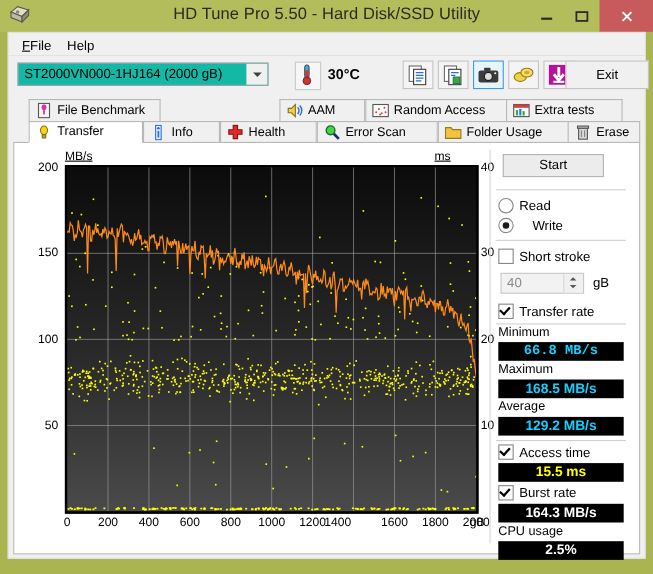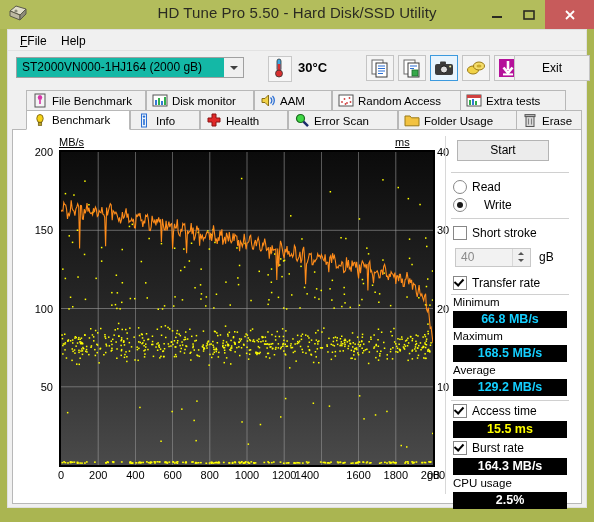--- a/index.html
+++ b/index.html
@@ -303,32 +303,20 @@
         <div class="tab" style="left:14px;width:120px;">
           <span class="ticon">
             <svg width="16" height="15" viewBox="0 0 16 15">
               <rect x="3" y="1" width="10" height="13" fill="#f4f4f4" stroke="#555"></rect>
               <ellipse cx="8" cy="4.5" rx="2.2" ry="2.6" fill="#d832a8"></ellipse>
               <rect x="7.2" y="7" width="1.6" height="4" fill="#d832a8"></rect>
             </svg>
           </span>
           <span class="tlabel">File Benchmark</span>
         </div>
-        <div class="tab" style="left:134px;width:108px;">
-          <span class="ticon">
-            <svg width="16" height="15" viewBox="0 0 16 15">
-              <rect x="1" y="2" width="14" height="11" fill="#fff" stroke="#555"></rect>
-              <rect x="3" y="7" width="2" height="5" fill="#3478d4"></rect>
-              <rect x="6" y="5" width="2" height="7" fill="#2fae4a"></rect>
-              <rect x="9" y="8" width="2" height="4" fill="#3478d4"></rect>
-              <rect x="12" y="4" width="2" height="8" fill="#2fae4a"></rect>
-            </svg>
-          </span>
-          <span class="tlabel">Disk monitor</span>
-        </div>
         <div class="tab" style="left:242px;width:78px;">
           <span class="ticon">
             <svg width="16" height="15" viewBox="0 0 16 15">
               <polygon points="2,5.5 5,5.5 8.5,2 8.5,13 5,9.5 2,9.5" fill="#f1d247" stroke="#8a6f14"></polygon>
               <path d="M10.5 4.5 a4 4 0 0 1 0 6 M12.5 3 a6.5 6.5 0 0 1 0 9" stroke="#2b6fd4" stroke-width="1.3" fill="none"></path>
             </svg>
           </span>
           <span class="tlabel">AAM</span>
         </div>
         <div class="tab" style="left:320px;width:147px;">
@@ -360,21 +348,21 @@
       </div>
 
       <div class="tabrow tabrow2">
         <div class="tab active" style="left:14px;width:104px;">
           <span class="ticon">
             <svg width="16" height="15" viewBox="0 0 16 15">
               <ellipse cx="8" cy="5.5" rx="3.2" ry="4" fill="#f5d316" stroke="#8a6f14"></ellipse>
               <rect x="6.3" y="9.5" width="3.4" height="3" fill="#b9a02a" stroke="#6b5a10" stroke-width="0.7"></rect>
             </svg>
           </span>
-          <span class="tlabel">Benchmark</span>
+          <span class="tlabel">Transfer</span>
         </div>
         <div class="tab" style="left:118px;width:70px;">
           <span class="ticon">
             <svg width="16" height="15" viewBox="0 0 16 15">
               <rect x="5.5" y="1" width="5" height="13" fill="#e8f2fb" stroke="#2b6fd4"></rect>
               <circle cx="8" cy="3.6" r="1.2" fill="#2b6fd4"></circle>
               <rect x="7.2" y="6" width="1.6" height="6" fill="#2b6fd4"></rect>
             </svg>
           </span>
           <span class="tlabel">Info</span>
@@ -1485,21 +1473,21 @@
         </div>
         <div class="spin-unit" style="top:114px;">gB</div>
 
         <div class="chk-row" style="top:140px;">
           <span class="chk on"></span>
           <span>Transfer rate</span>
         </div>
         <div class="hr" style="top:158px;"></div>
 
         <div class="fieldlabel" style="top:160px;">Minimum</div>
-        <div class="readout" style="top:175px;">66.8 MB/s</div>
+        <div class="readout" style="top:175px;font-family:Liberation Mono, monospace;">66.8 MB/s</div>
         <div class="fieldlabel" style="top:194px;">Maximum</div>
         <div class="readout" style="top:209px;">168.5 MB/s</div>
         <div class="fieldlabel" style="top:228px;">Average</div>
         <div class="readout" style="top:243px;">129.2 MB/s</div>
 
         <div class="hr" style="top:264px;"></div>
 
         <div class="chk-row" style="top:268px;">
           <span class="chk on"></span>
           <span>Access time</span>

